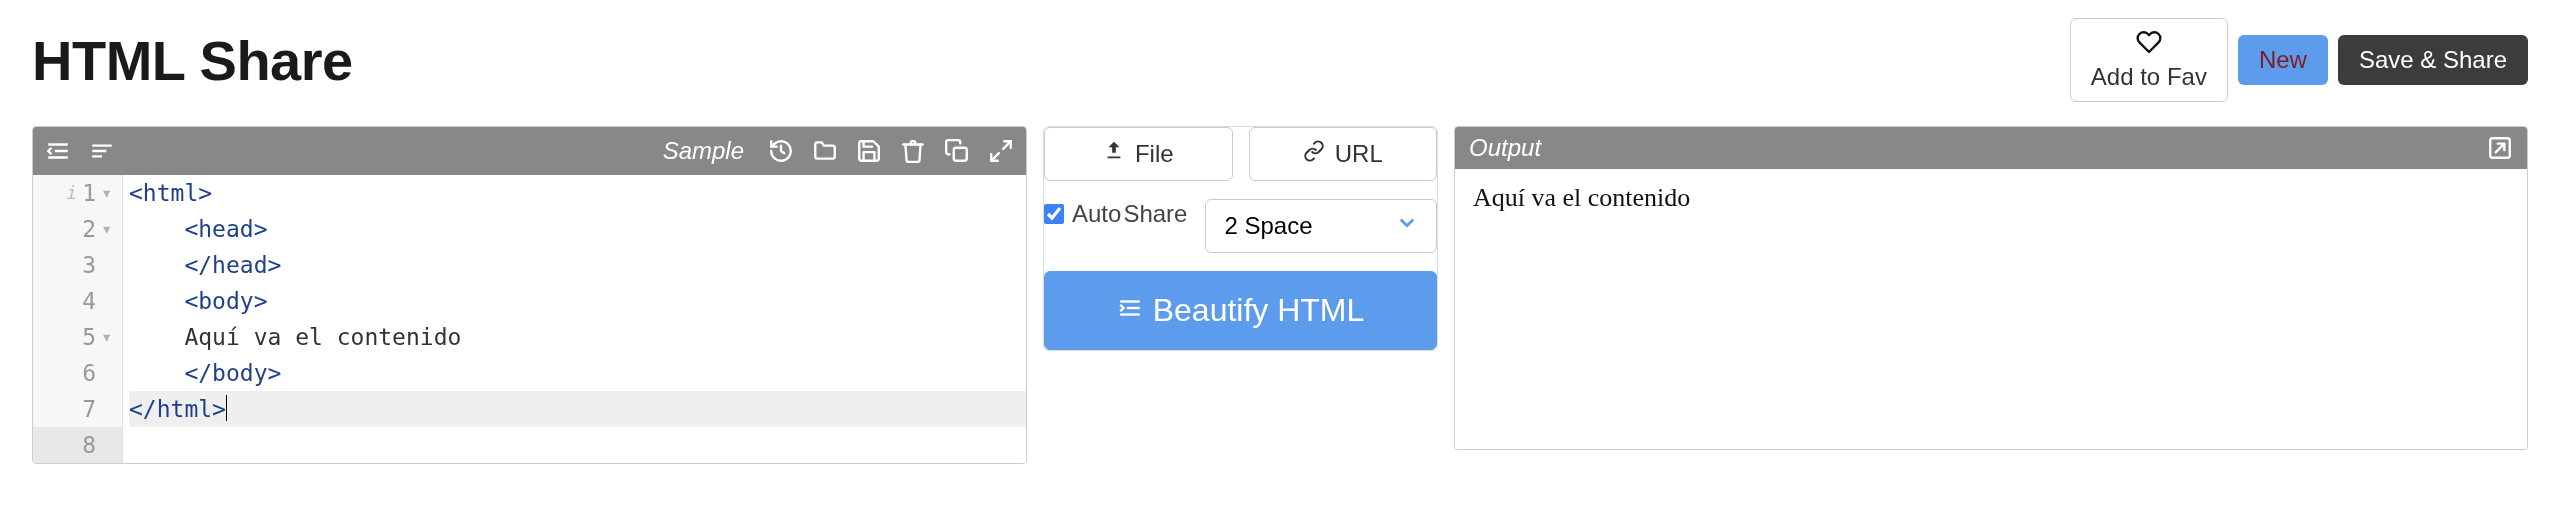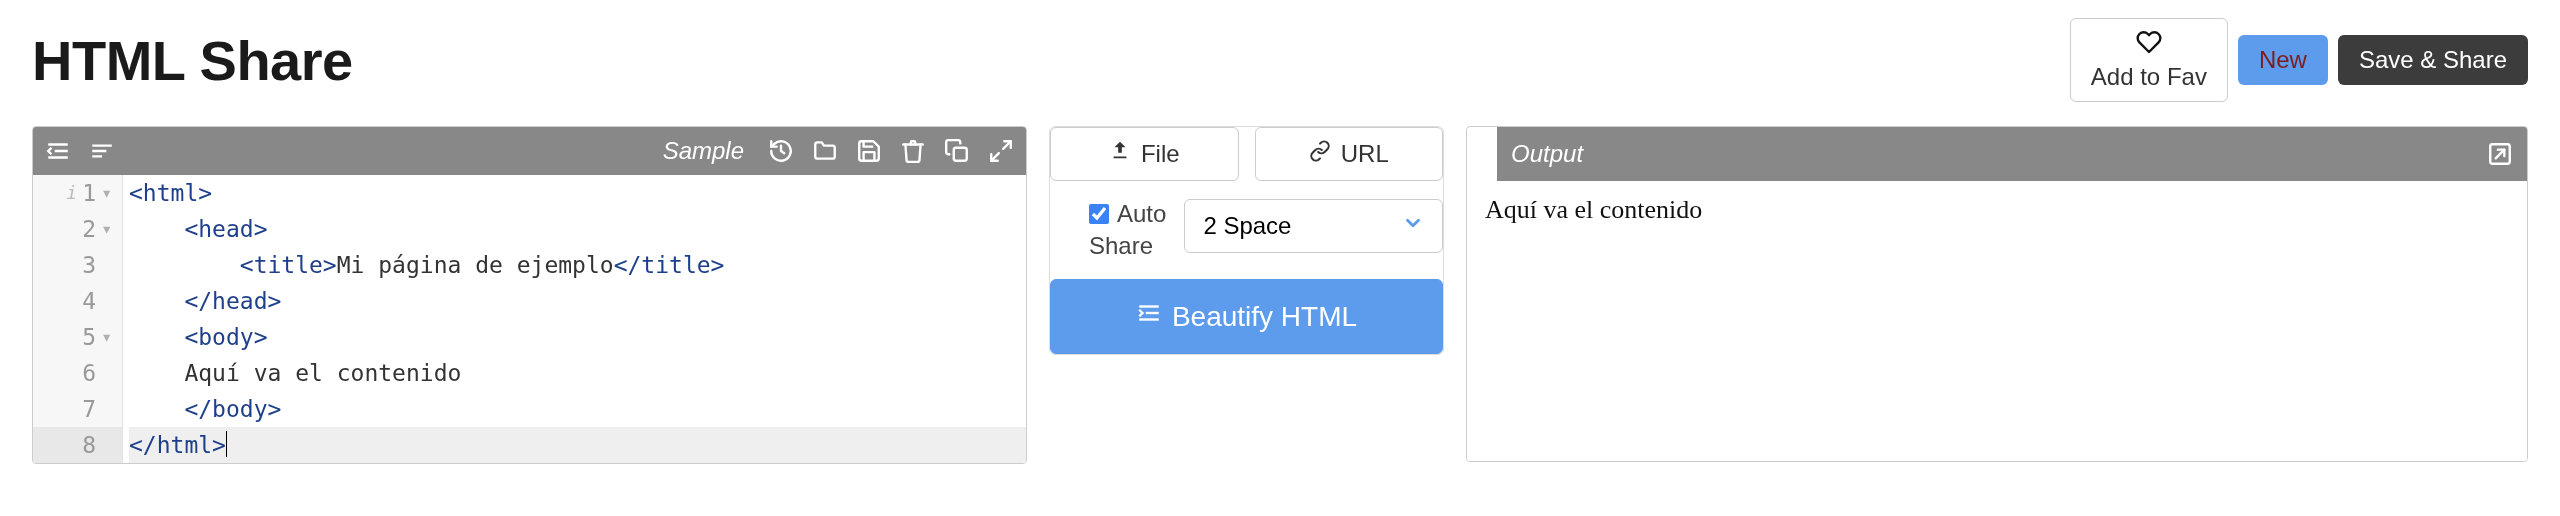--- a/index.html
+++ b/index.html
@@ -51,21 +51,21 @@
     .btn-blue {
       background: #5d9cec;
       color: #7f1d1d;
     }
     .btn-dark {
       background: #3c3c3c;
       color: #fff;
     }
     .main {
       display: flex;
-      gap: 22px;
+      gap: 16px;
       padding: 0 32px;
       align-items: flex-start;
       justify-content: center;
     }
     .editor-pane {
       flex: 0 0 995px;
       border: 1px solid #ccc;
       border-radius: 4px;
       overflow: hidden;
     }
@@ -198,35 +198,34 @@
       cursor: pointer;
       font-family: inherit;
       color: #333;
     }
     .mid-btn-large {
       width: 100%;
       background: #5d9cec;
       color: #fff;
       border-color: #5d9cec;
       padding: 20px 0;
-      font-size: 28px;
+      font-size: 32px;
     }
     .auto-update-row {
        display: flex;
        gap: 18px;
        align-items: flex-start;
     }
     .auto-box {
        display: flex;
-       flex-direction: column;
+       flex-direction: row;
        gap: 2px;
        color: #444;
        font-size: 24px;
        line-height: 30px;
-       margin-left: 39px;
     }
     .auto-box-inner {
        display: flex;
        gap: 8px;
        align-items: center;
     }
     .checkbox {
        width: 20px;
        height: 20px;
        accent-color: #3b82f6;
@@ -248,26 +247,25 @@
     .select-chevron { color: #5d9cec; }
 
     .output-pane {
       flex: 1;
       border: 1px solid #ccc;
       border-radius: 4px;
       overflow: hidden;
     }
     .output-header {
       background: #888;
-      height: 54px;
+      height: 42px;
       display: flex;
       align-items: center;
       justify-content: space-between;
       padding: 0 14px;
-      margin-left: 30px;
     }
     .output-label {
       color: #fff;
       font-style: italic;
       font-size: 24px;
     }
     .output-body {
       padding: 14px 18px;
       font-family: "Times New Roman", Times, serif;
       font-size: 26px;
@@ -403,21 +401,20 @@
           </div>
           <div class="gutter-line active">
             <span class="gutter-info"></span>
             <span>8</span>
             <span class="fold-arrow"></span>
           </div>
         </div>
       <div class="code" id="code">
           <div class="code-line"><span class="indent-guide"></span><span class="tag">&lt;html&gt;</span></div>
           <div class="code-line"><span class="indent-guide">    </span><span class="tag">&lt;head&gt;</span></div>
-          <div class="code-line"><span class="indent-guide">        </span><span class="tag">&lt;title&gt;</span><span class="txt">Mi página de ejemplo</span><span class="tag">&lt;/title&gt;</span></div>
           <div class="code-line"><span class="indent-guide">    </span><span class="tag">&lt;/head&gt;</span></div>
           <div class="code-line"><span class="indent-guide">    </span><span class="tag">&lt;body&gt;</span></div>
           <div class="code-line"><span class="indent-guide">    </span><span class="txt">Aquí va el contenido</span></div>
           <div class="code-line"><span class="indent-guide">    </span><span class="tag">&lt;/body&gt;</span></div>
           <div class="code-line active"><span class="indent-guide"></span><span class="tag">&lt;/html&gt;</span><span class="caret"></span></div>
         </div>
     </div>
   </div>
 
   <div class="middle-pane">

